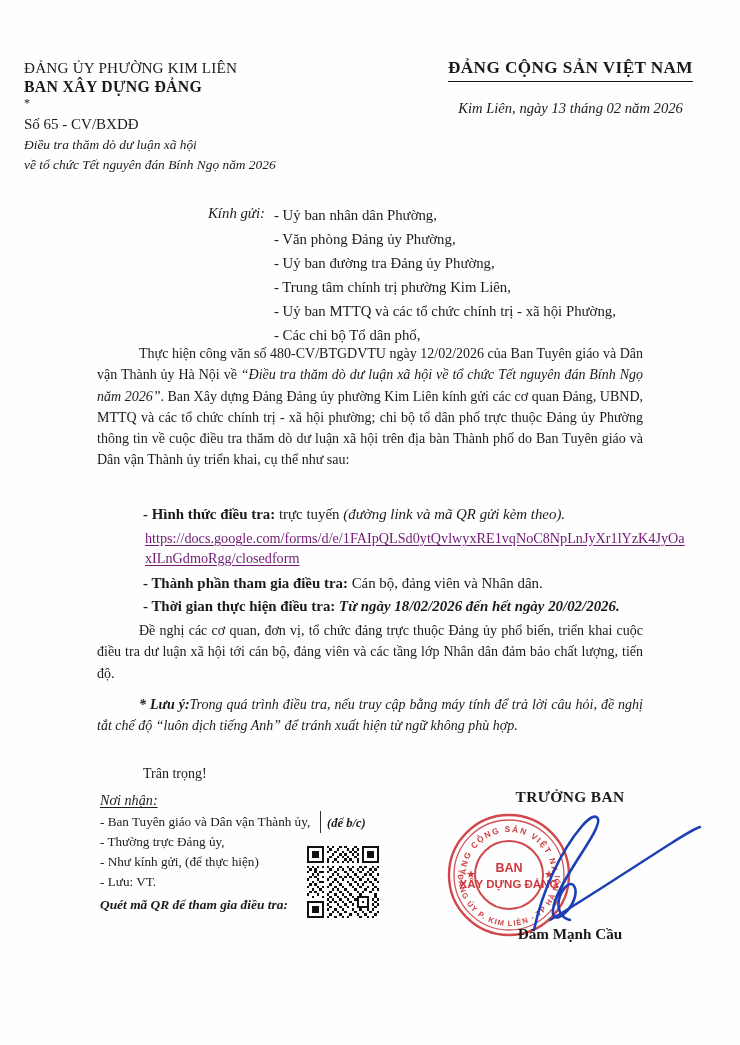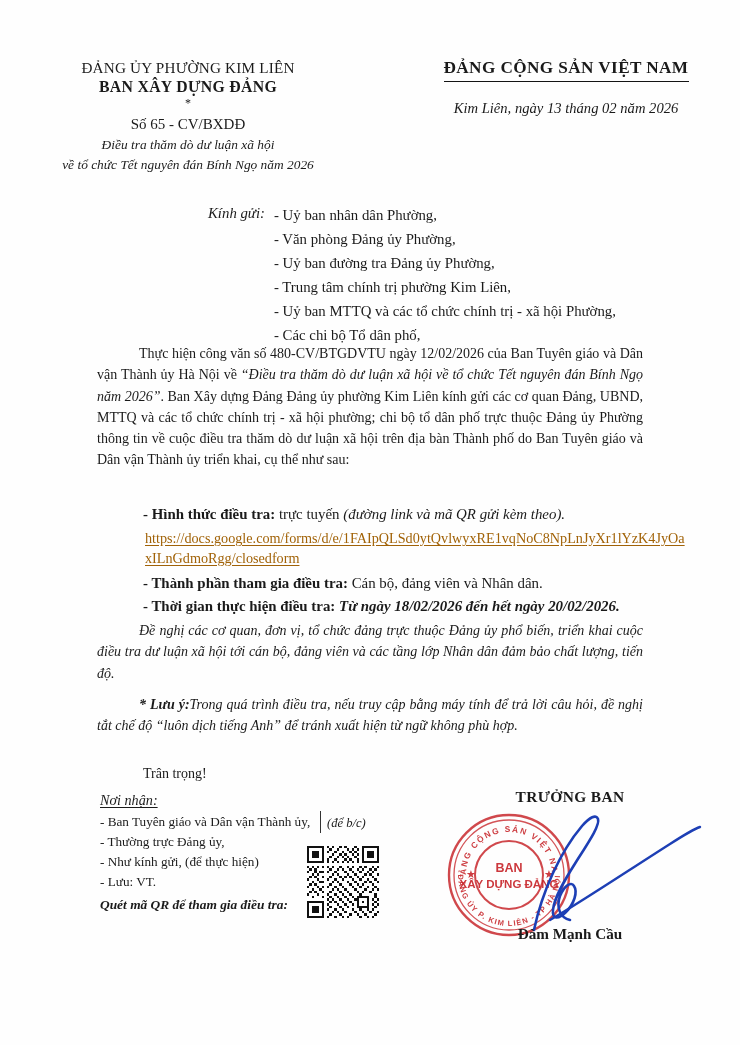--- a/index.html
+++ b/index.html
@@ -22,22 +22,22 @@
   
   .header {
     position: absolute;
     top: 58px;
     left: 0;
     width: 740px;
     display: flex;
   }
   .hdr-left {
     width: 340px;
-    text-align: center;
-    padding-left: 18px;
+    text-align: left;
+    padding-left: 24px;
   }
   .hdr-right {
     width: 340px;
     text-align: center;
     padding-left: 38px;
   }
   .org-line1 {
     font-size: 15.2px;
     letter-spacing: 0.2px;
     line-height: 1.25;
@@ -108,21 +108,21 @@
     width: 546px;
     font-size: 14px;
     line-height: 1.52;
     text-align: justify;
   }
   .body-block p {
     margin: 0;
     text-indent: 42px;
   }
   .p-intro { top: 343px; }
-  .p-denghi { top: 620px; font-style: italic; }
+  .p-denghi { top: 620px; }
   .p-luuy { top: 694px; font-style: italic; }
   .p-tranTrong { top: 763px; }
   .p-tranTrong p { text-indent: 46px; }
   .ital { font-style: italic; }
   .bold { font-weight: bold; }
   .p-luuy .bold-it { font-weight: bold; font-style: italic; }
   
   .bullets {
     position: absolute;
     left: 101px;
@@ -138,21 +138,21 @@
   }
   .bullet-row .bold { font-weight: bold; }
   
   .url-block {
     position: absolute;
     top: 528px;
     left: 145px;
     width: 545px;
     font-size: 14.2px;
     line-height: 1.42;
-    color: #a16207;
+    color: #701a75;
     word-break: break-all;
   }
   .url-block span {
     text-decoration: underline;
     text-underline-offset: 2px;
   }
   
   .noinhan {
     position: absolute;
     top: 790px;
@@ -183,20 +183,21 @@
     font-size: 13.4px;
     margin-top: 4px;
     white-space: nowrap;
   }
   .de-bc {
     position: absolute;
     top: 816px;
     left: 327px;
     font-style: italic;
     font-size: 12.6px;
+    font-weight: bold;
   }
   .de-bc-bar {
     position: absolute;
     top: 811px;
     left: 320px;
     width: 1px;
     height: 22px;
     background: #333;
   }
   

